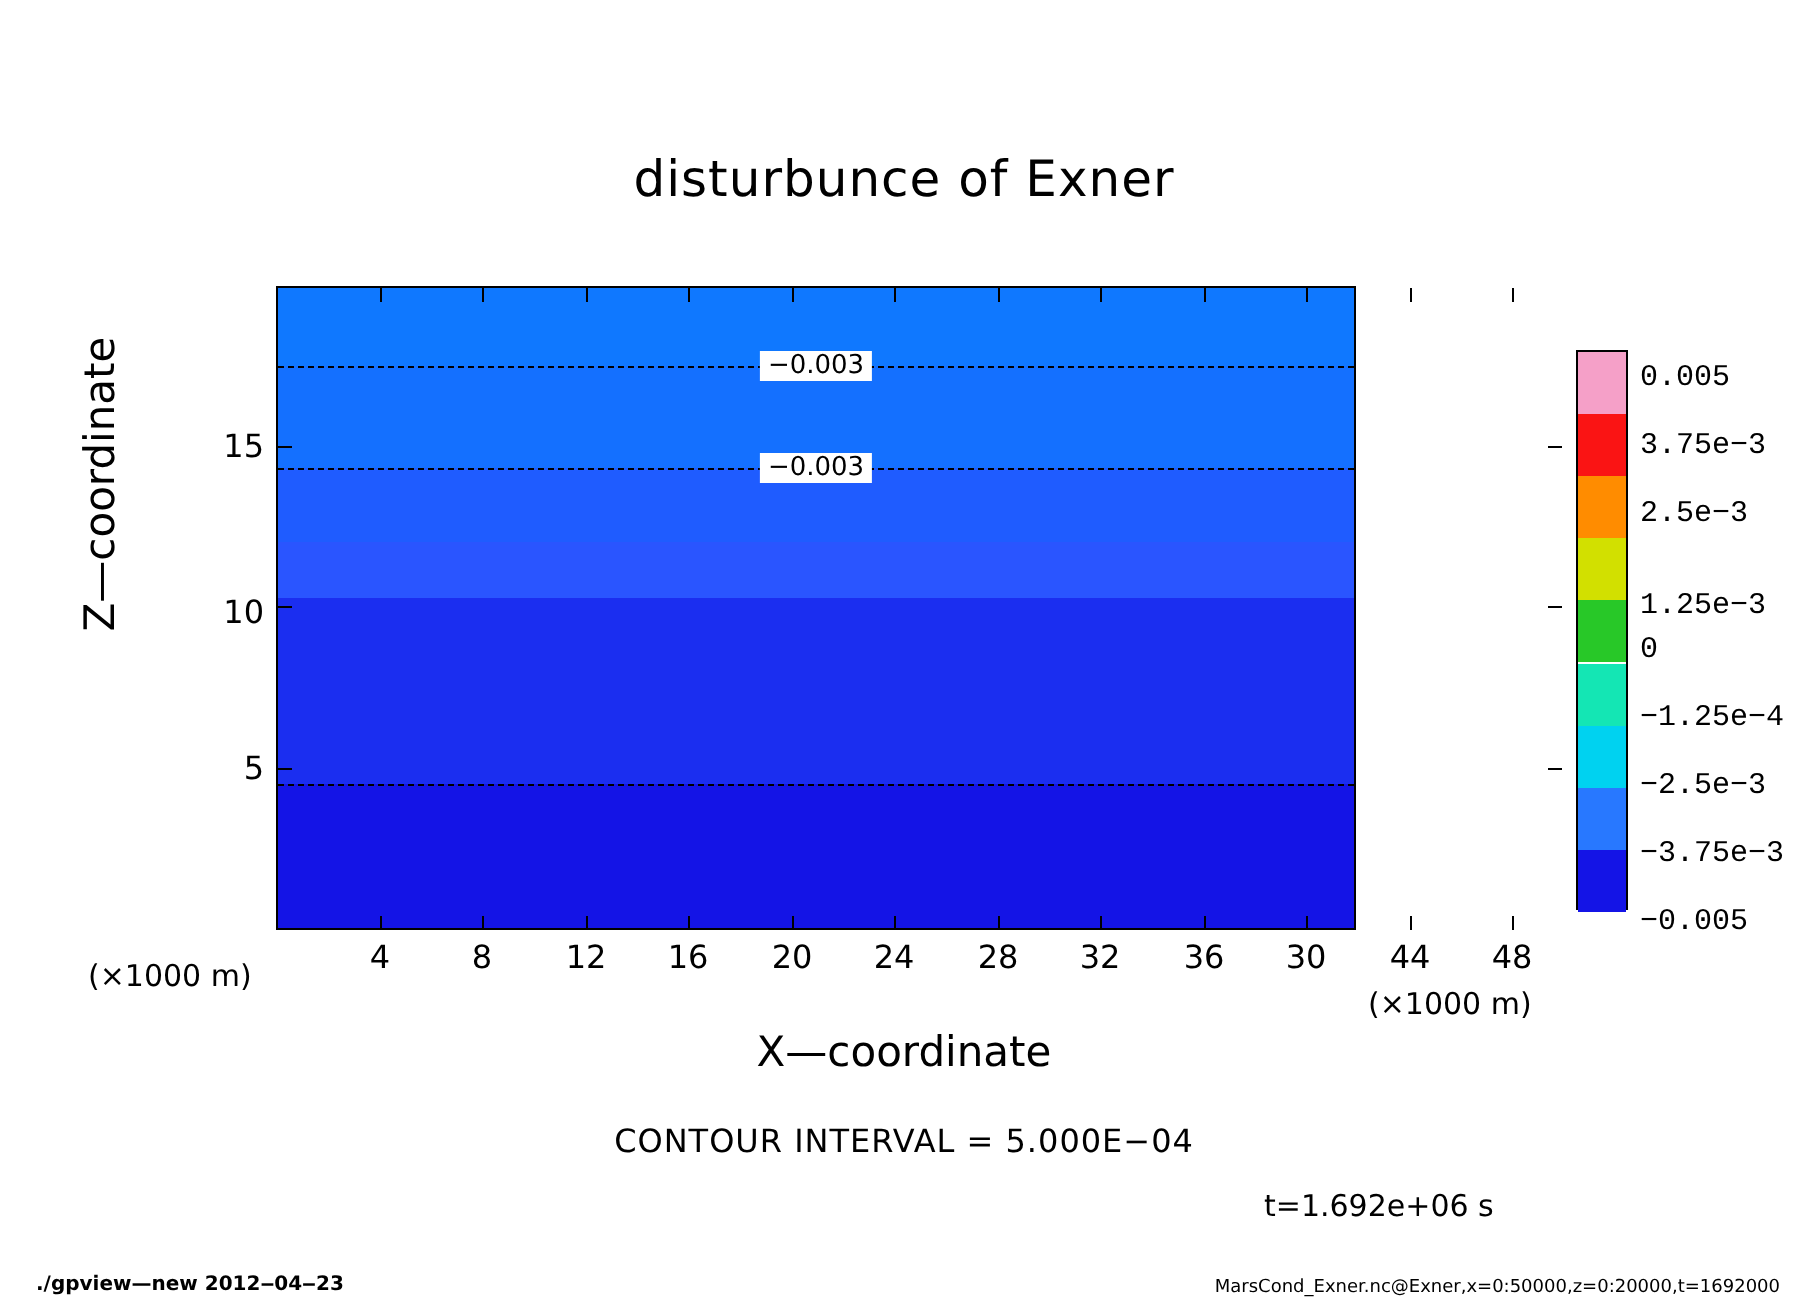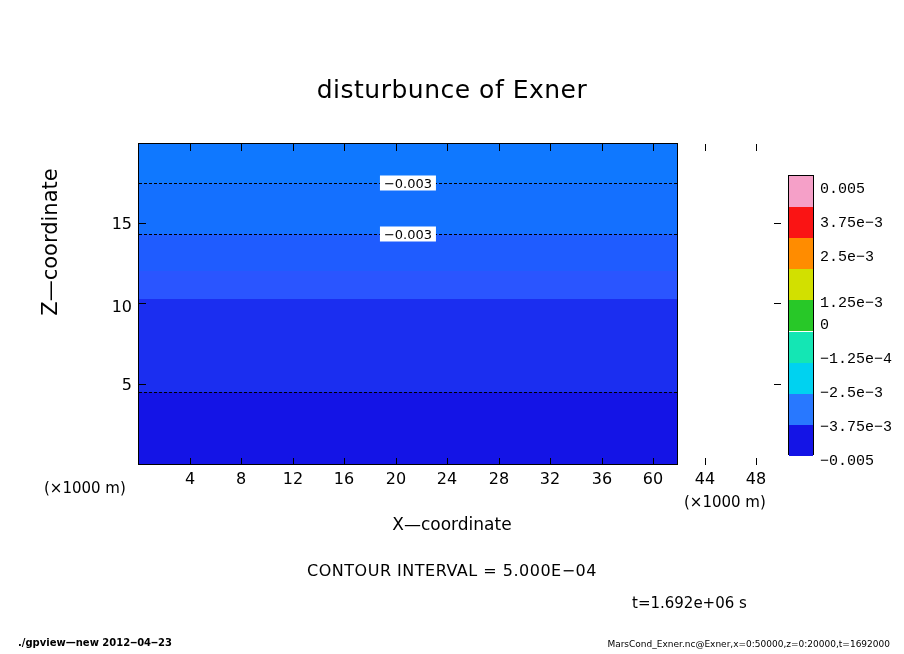--- a/index.html
+++ b/index.html
@@ -85,21 +85,21 @@
     width: 40px;
     left: 92px;
   }
 
   .axis-title-x {
     position: absolute;
     left: 0;
     top: 514px;
     width: 904px;
     text-align: center;
-    font-size: 17px;
+    font-size: 21px;
   }
   .axis-title-y {
     position: absolute;
     left: -60px;
     top: 230px;
     width: 220px;
     text-align: center;
     font-size: 21px;
     transform: rotate(-90deg);
   }
@@ -219,21 +219,21 @@
 
 <div class="xlab" style="left:190px;">4</div>
 <div class="xlab" style="left:241px;">8</div>
 <div class="xlab" style="left:293px;">12</div>
 <div class="xlab" style="left:344px;">16</div>
 <div class="xlab" style="left:396px;">20</div>
 <div class="xlab" style="left:447px;">24</div>
 <div class="xlab" style="left:499px;">28</div>
 <div class="xlab" style="left:550px;">32</div>
 <div class="xlab" style="left:602px;">36</div>
-<div class="xlab" style="left:653px;">60</div>
+<div class="xlab" style="left:653px;">30</div>
 <div class="xlab" style="left:705px;">44</div>
 <div class="xlab" style="left:756px;">48</div>
 
 <div class="tick-v" style="left:139px; top:384px;"></div>
 <div class="tick-v" style="left:139px; top:303px;"></div>
 <div class="tick-v" style="left:139px; top:223px;"></div>
 <div class="tick-v" style="left:774px; top:384px;"></div>
 <div class="tick-v" style="left:774px; top:303px;"></div>
 <div class="tick-v" style="left:774px; top:223px;"></div>
 

